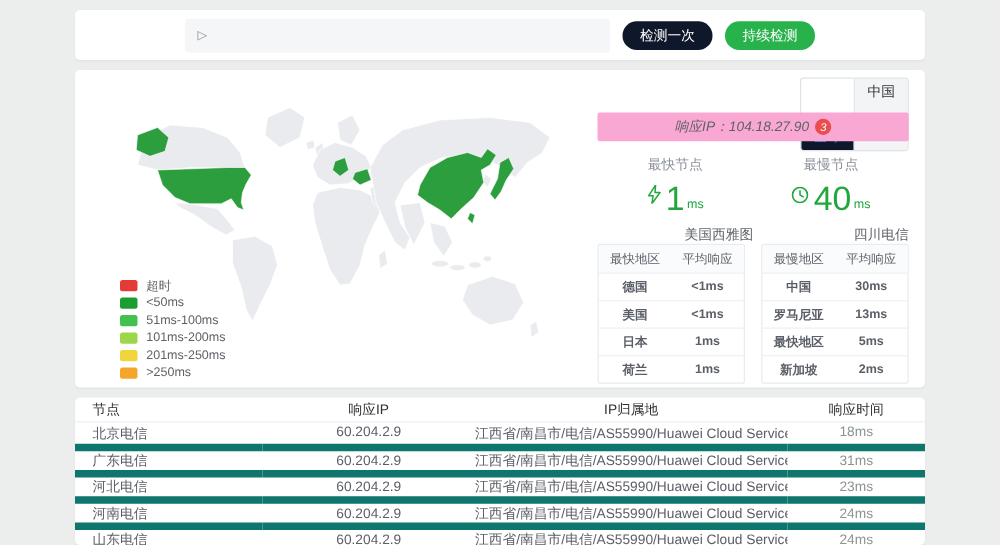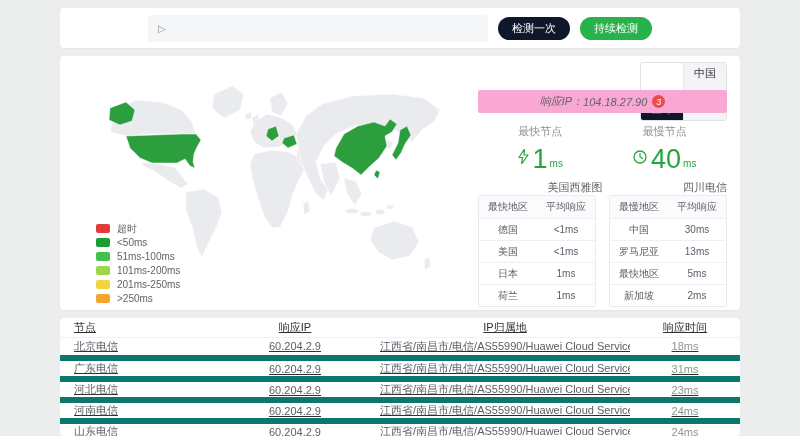--- a/index.html
+++ b/index.html
@@ -45,26 +45,26 @@
   .node-label { font-size:11px; color:#8a9099; }
   .node-value { display:flex; align-items:flex-end; justify-content:center; margin-top:4px; height:30px; }
   .node-value .num { font-size:27px; font-weight:500; color:#21a73e; line-height:28px; }
   .node-value .unit { font-size:10px; color:#21a73e; margin-left:2px; padding-bottom:4px; }
   .node-value .vicon { margin-right:4px; padding-bottom:5px; }
   .node-region { font-size:11px; color:#5f6368; margin-top:7px;text-align:right; }
 
   .mini-tables { position:absolute; left:0; top:133px; width:249px; display:flex; justify-content:space-between; }
   .mini-table { width:118px; border:1px solid #e8ebf0; border-radius:2px; }
   .mini-row { display:flex; height:22px; align-items:center; }
-  .mini-row + .mini-row { border-top:1px solid #eef0f3; }
+  .mini-row + .mini-row { border-top:1px solid #eef0f3;font-weight:bold; }
   .mini-row.head { background:#fafbfc; font-weight:400; color:#464a52; }
   .mini-cell { width:50%; text-align:center; font-size:10px; color:#5a5e66; }
 
   
-  .table-card { left:60px; top:318px; width:680px; height:118px; overflow:hidden;text-decoration:underline; }
+  .table-card { left:60px; top:318px; width:680px; height:118px; overflow:hidden; }
   table { width:100%; border-collapse:collapse; table-layout:fixed; }
   col.c1{width:150px;} col.c2{width:170px;} col.c3{width:250px;} col.c4{width:110px;}
   th { font-size:11px; font-weight:500; color:#303133; height:19px; border-bottom:1px solid #eef0f3; }
   td { font-size:11px; color:#5a5e66; height:21px; border-bottom:6px solid #0f766e; }
   th.left, td.left { text-align:left; padding-left:14px; }
   th, td { text-align:center; white-space:nowrap; overflow:hidden; }
   td.time { color:#8a958c; }
 </style>
 </head>
 <body>

